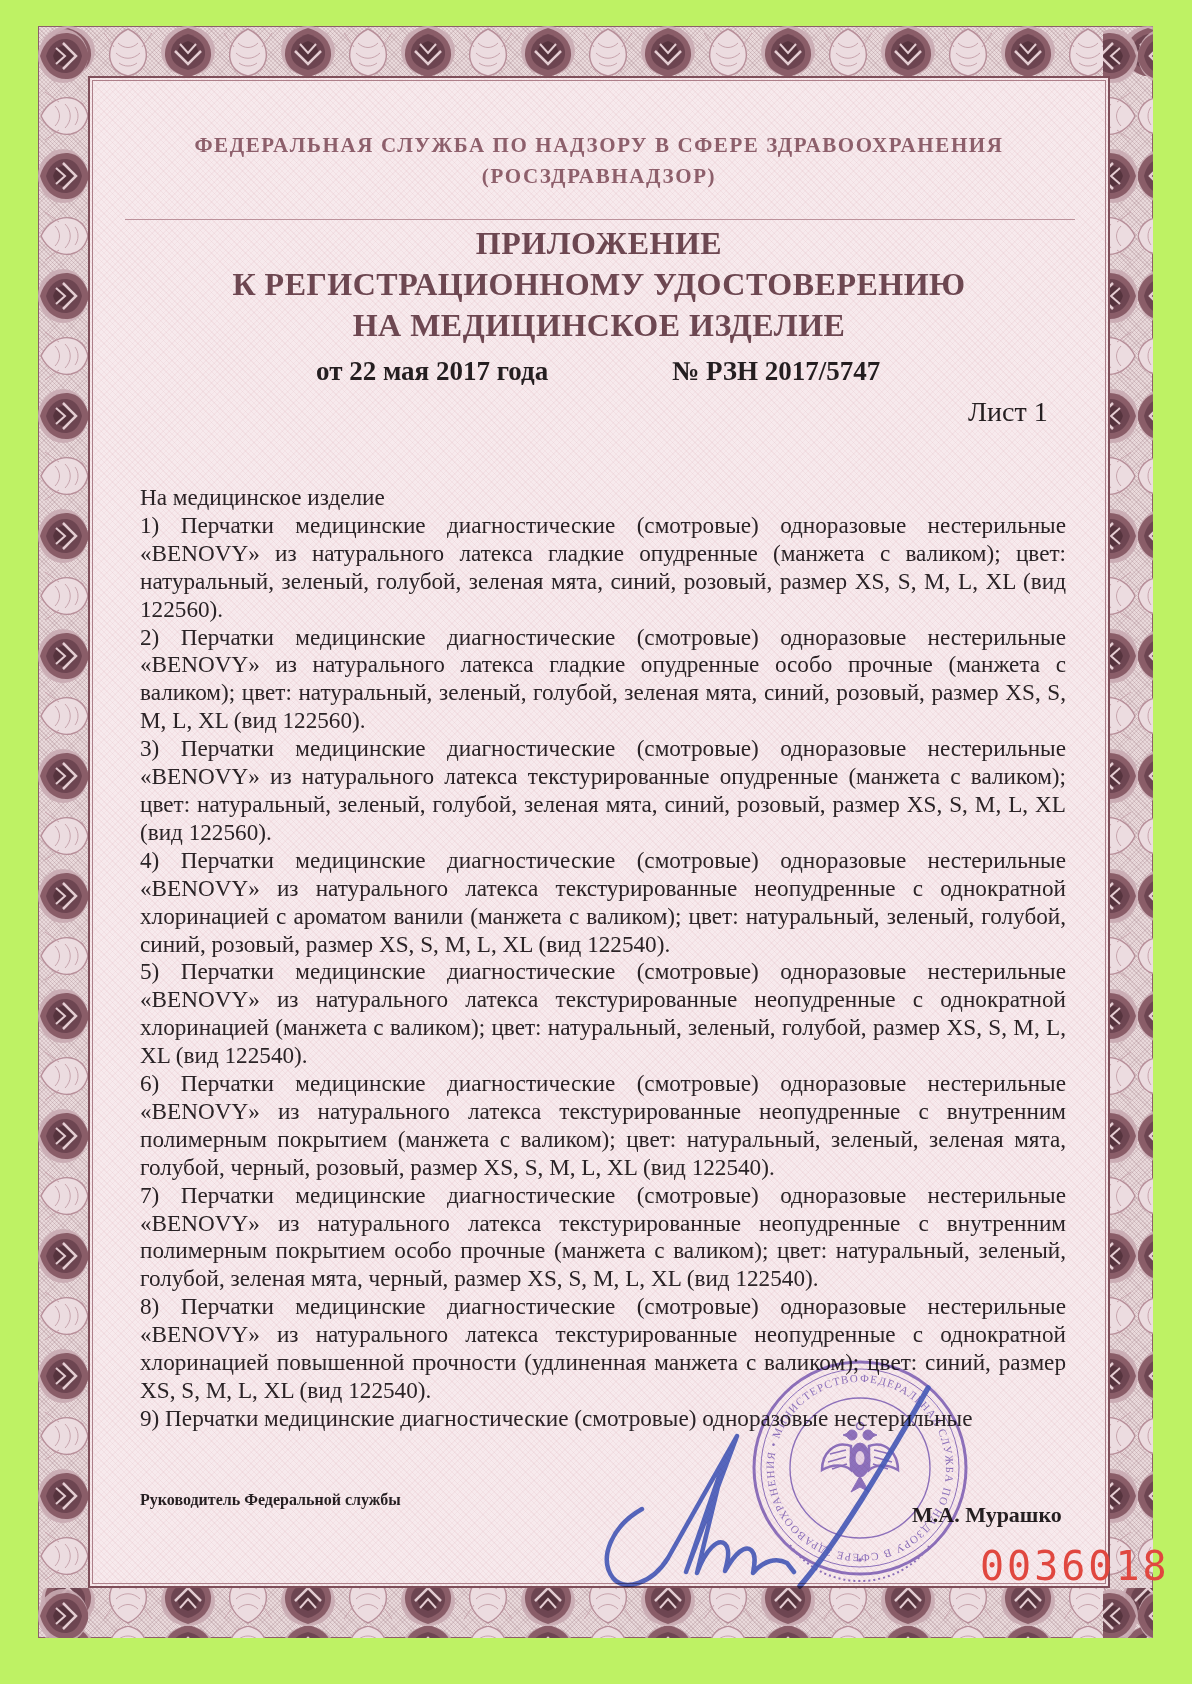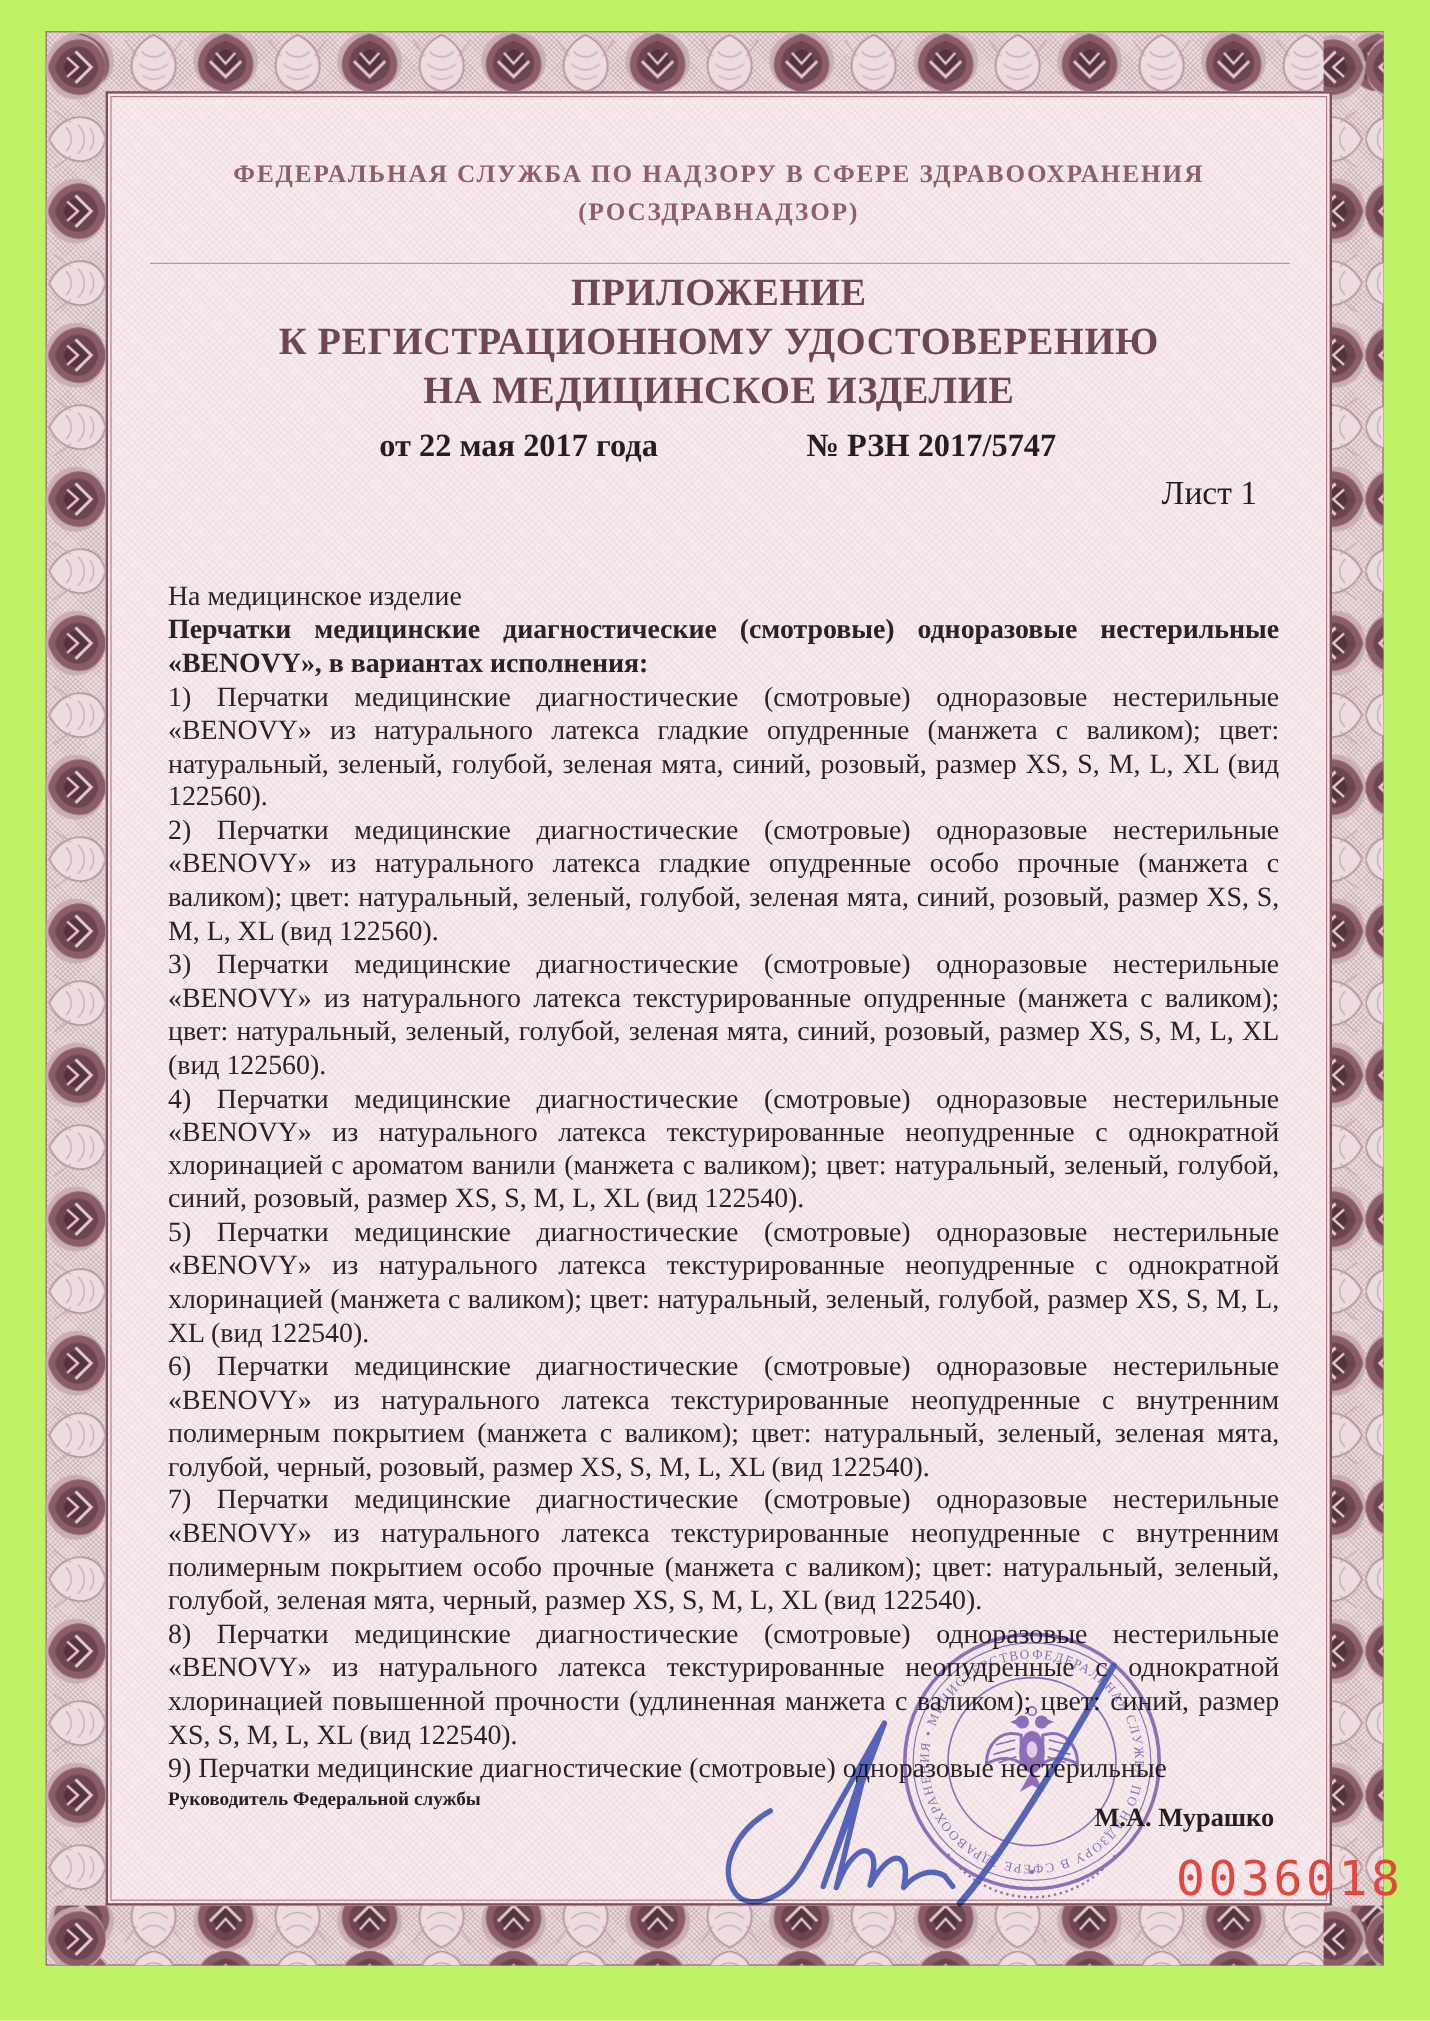--- a/index.html
+++ b/index.html
@@ -118,21 +118,20 @@
   <div class="abs title" style="top:224px;">ПРИЛОЖЕНИЕ</div>
   <div class="abs title" style="top:265px;">К РЕГИСТРАЦИОННОМУ УДОСТОВЕРЕНИЮ</div>
   <div class="abs title" style="top:306px;">НА МЕДИЦИНСКОЕ ИЗДЕЛИЕ</div>
 
   <div class="abs dateline" style="left:292px;top:356px;">от  22 мая 2017 года</div>
   <div class="abs dateline" style="left:648px;top:356px;">№  РЗН 2017/5747</div>
   <div class="abs sheet" style="left:968px;top:396px;">Лист 1</div>
 
   <div class="body-block">
     <p>На медицинское изделие</p>
-    <p class="bold">Перчатки медицинские диагностические (смотровые) одноразовые нестерильные «BENOVY», в вариантах исполнения:</p>
     <p>1) Перчатки медицинские диагностические (смотровые) одноразовые нестерильные «BENOVY» из натурального латекса гладкие опудренные (манжета с валиком); цвет: натуральный, зеленый, голубой, зеленая мята, синий, розовый, размер XS, S, M, L, XL (вид 122560).</p>
     <p>2) Перчатки медицинские диагностические (смотровые) одноразовые нестерильные «BENOVY» из натурального латекса гладкие опудренные особо прочные (манжета с валиком); цвет: натуральный, зеленый, голубой, зеленая мята, синий, розовый, размер XS, S, M, L, XL (вид 122560).</p>
     <p>3) Перчатки медицинские диагностические (смотровые) одноразовые нестерильные «BENOVY» из натурального латекса текстурированные опудренные (манжета с валиком); цвет: натуральный, зеленый, голубой, зеленая мята, синий, розовый, размер XS, S, M, L, XL (вид 122560).</p>
     <p>4) Перчатки медицинские диагностические (смотровые) одноразовые нестерильные «BENOVY» из натурального латекса текстурированные неопудренные с однократной хлоринацией с ароматом ванили (манжета с валиком); цвет: натуральный, зеленый, голубой, синий, розовый, размер XS, S, M, L, XL (вид 122540).</p>
     <p>5) Перчатки медицинские диагностические (смотровые) одноразовые нестерильные «BENOVY» из натурального латекса текстурированные неопудренные с однократной хлоринацией (манжета с валиком); цвет: натуральный, зеленый, голубой, размер XS, S, M, L, XL (вид 122540).</p>
     <p>6) Перчатки медицинские диагностические (смотровые) одноразовые нестерильные «BENOVY» из натурального латекса текстурированные неопудренные с внутренним полимерным покрытием (манжета с валиком); цвет: натуральный, зеленый, зеленая мята, голубой, черный, розовый, размер XS, S, M, L, XL (вид 122540).</p>
     <p>7) Перчатки медицинские диагностические (смотровые) одноразовые нестерильные «BENOVY» из натурального латекса текстурированные неопудренные с внутренним полимерным покрытием особо прочные (манжета с валиком); цвет: натуральный, зеленый, голубой, зеленая мята, черный, размер XS, S, M, L, XL (вид 122540).</p>
     <p>8) Перчатки медицинские диагностические (смотровые) одноразовые нестерильные «BENOVY» из натурального латекса текстурированные неопудренные с однократной хлоринацией повышенной прочности (удлиненная манжета с валиком); цвет: синий, размер XS, S, M, L, XL (вид 122540).</p>
     <p>9) Перчатки медицинские диагностические (смотровые) одноразовые нестерильные</p>
   </div>

